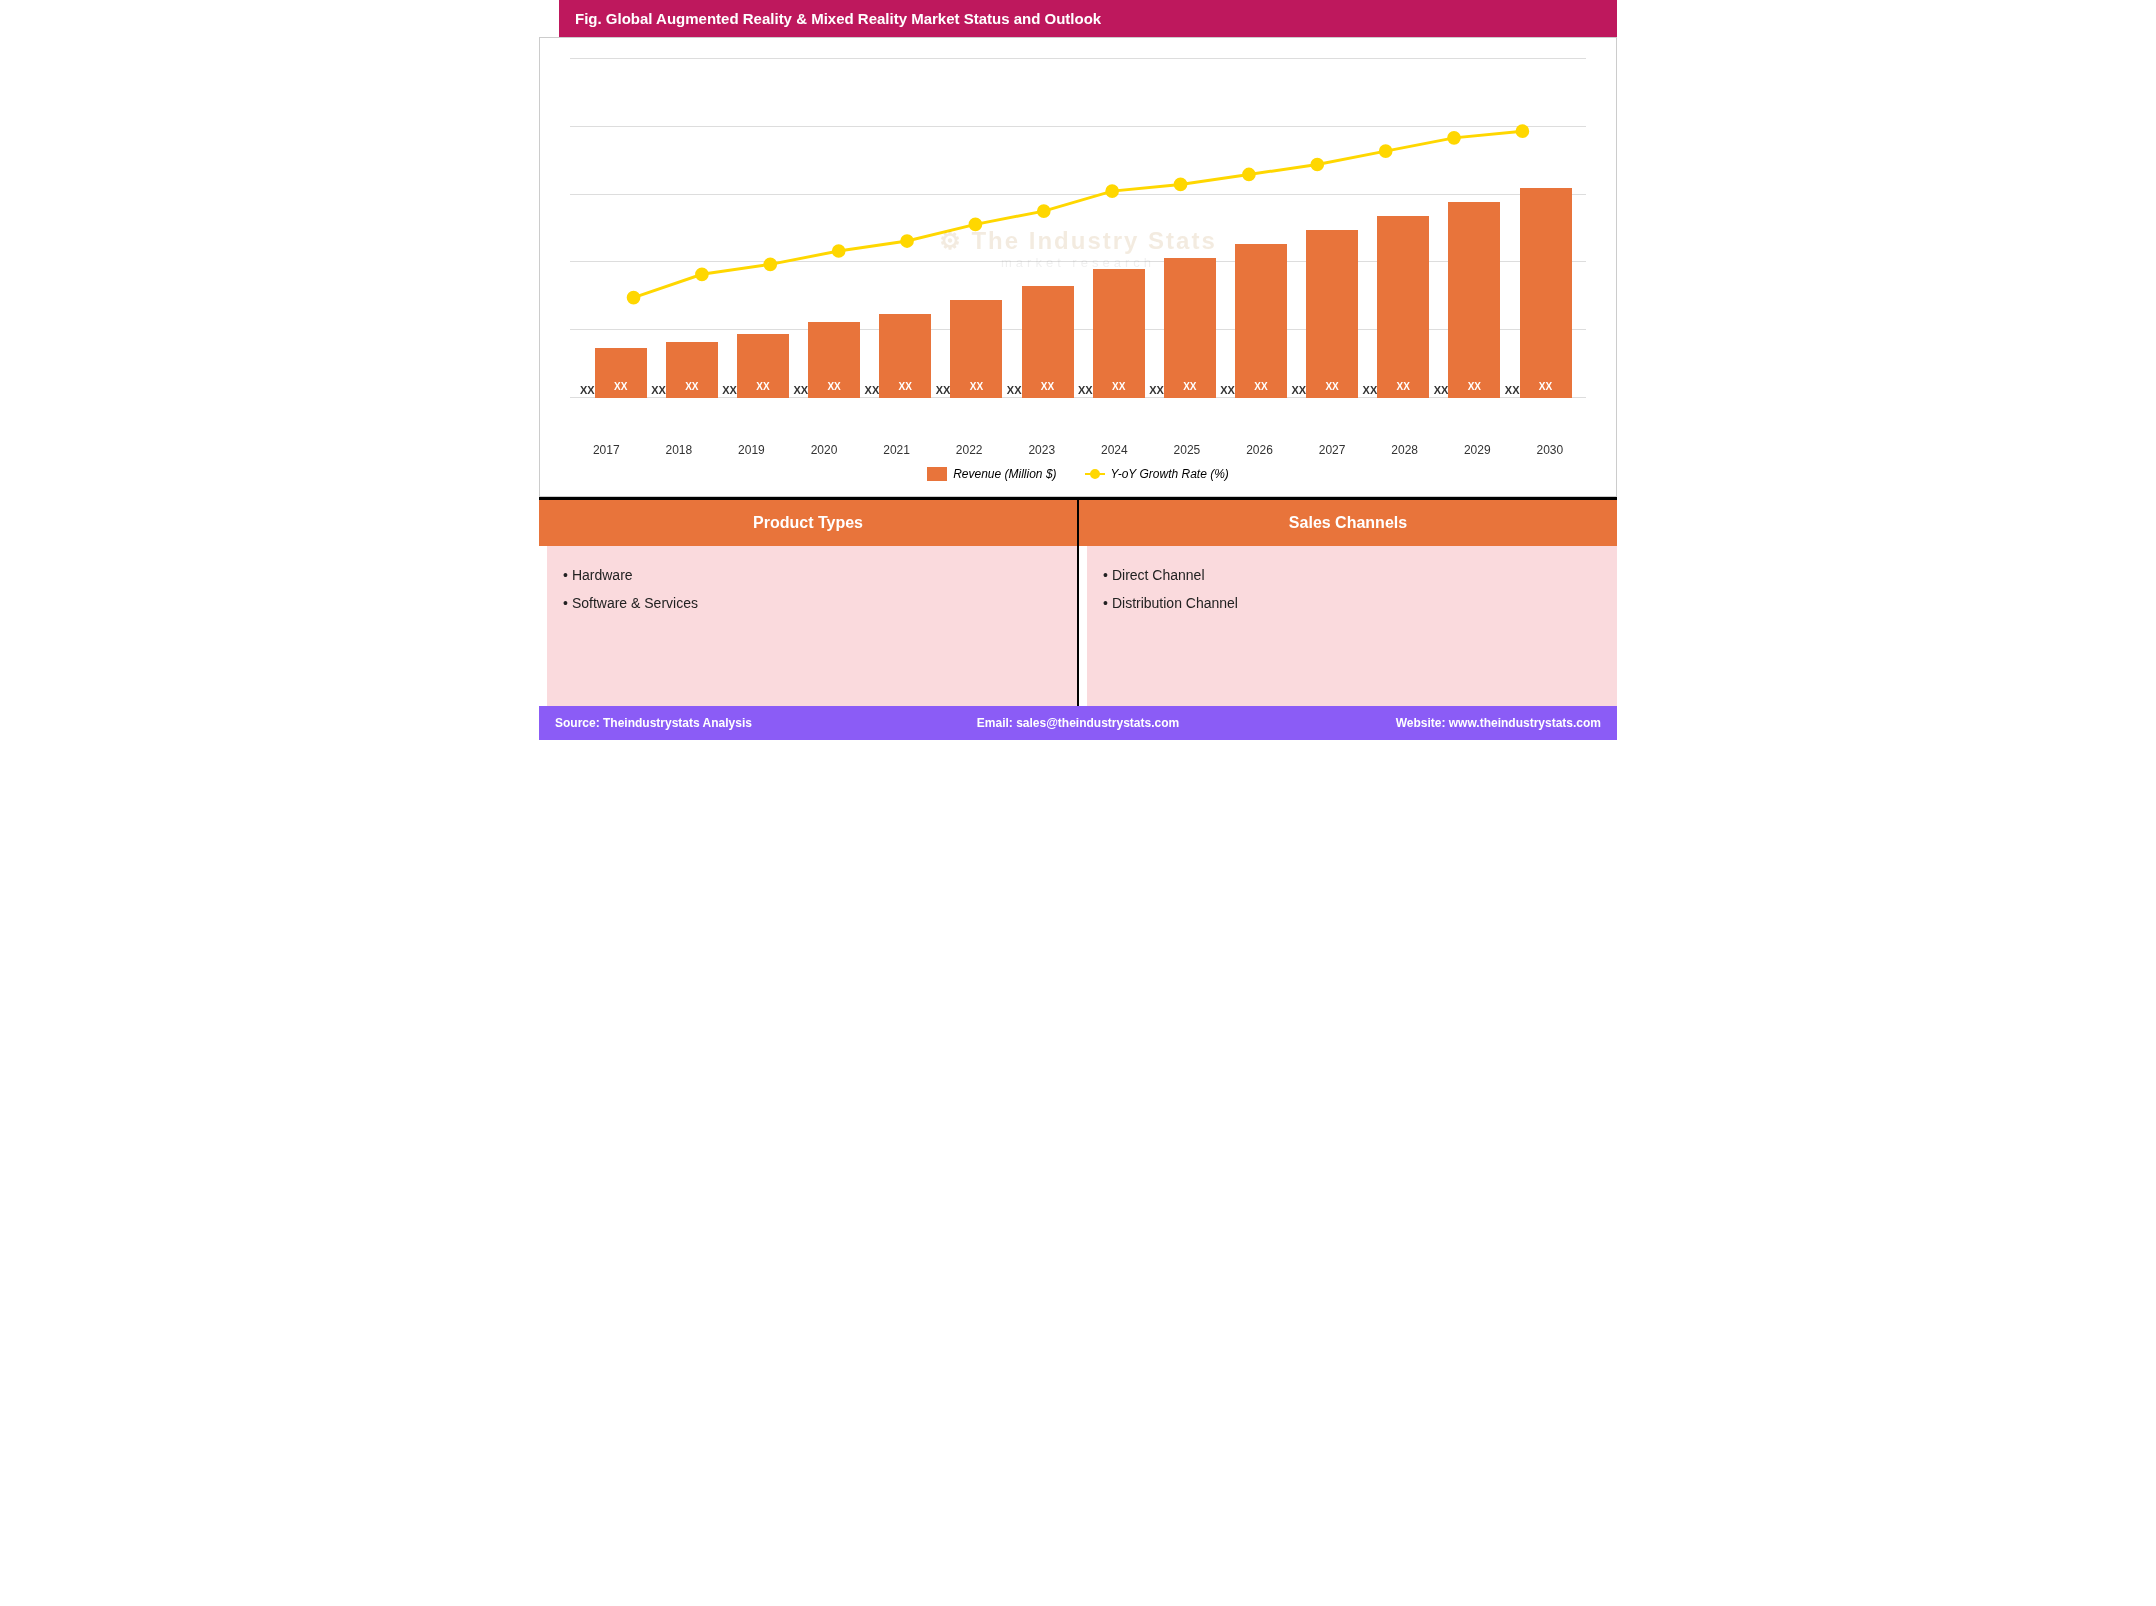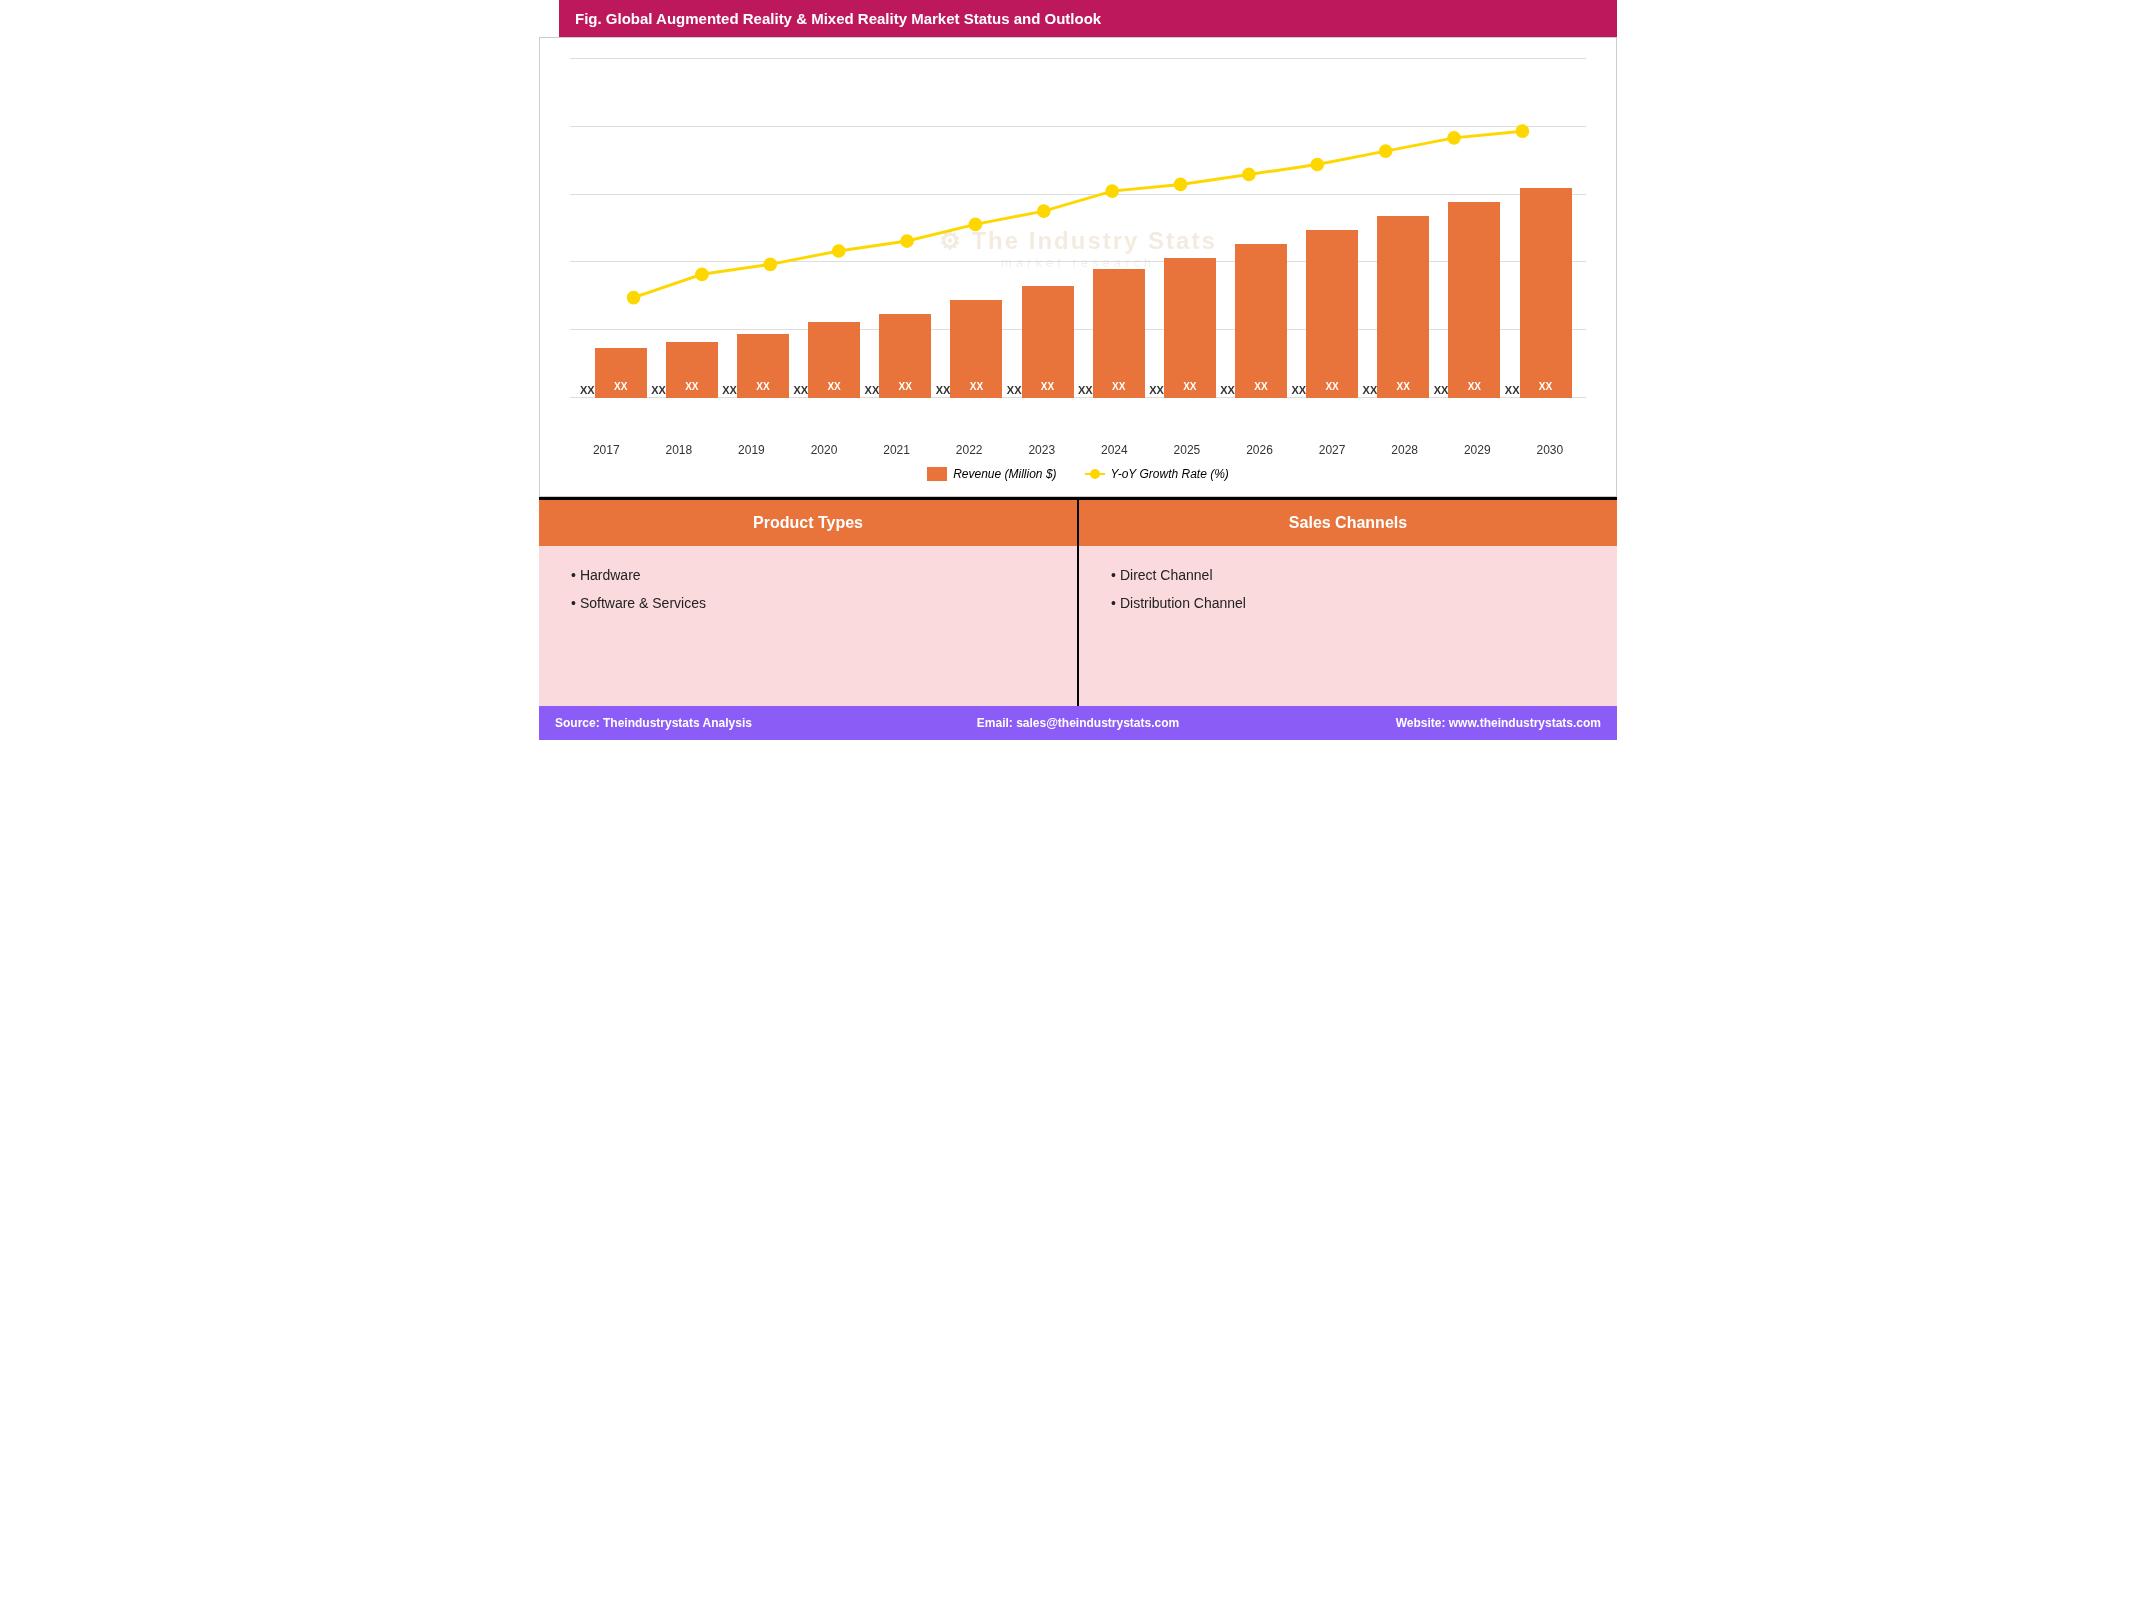--- a/index.html
+++ b/index.html
@@ -195,22 +195,23 @@
       background: #E8743B;
       color: white;
       text-align: center;
       padding: 14px;
       font-size: 16px;
       font-weight: bold;
     }
 
     .bottom-content {
       background: #FADADD;
-      padding: 20px 32px;
+      padding: 20px 16px;
       min-height: 160px;
+      margin-left: 8px;
     }
 
     .bottom-content ul {
       list-style: none;
       padding: 0;
     }
     .bottom-content ul li {
       font-size: 14px;
       color: #222;
       margin-bottom: 8px;

